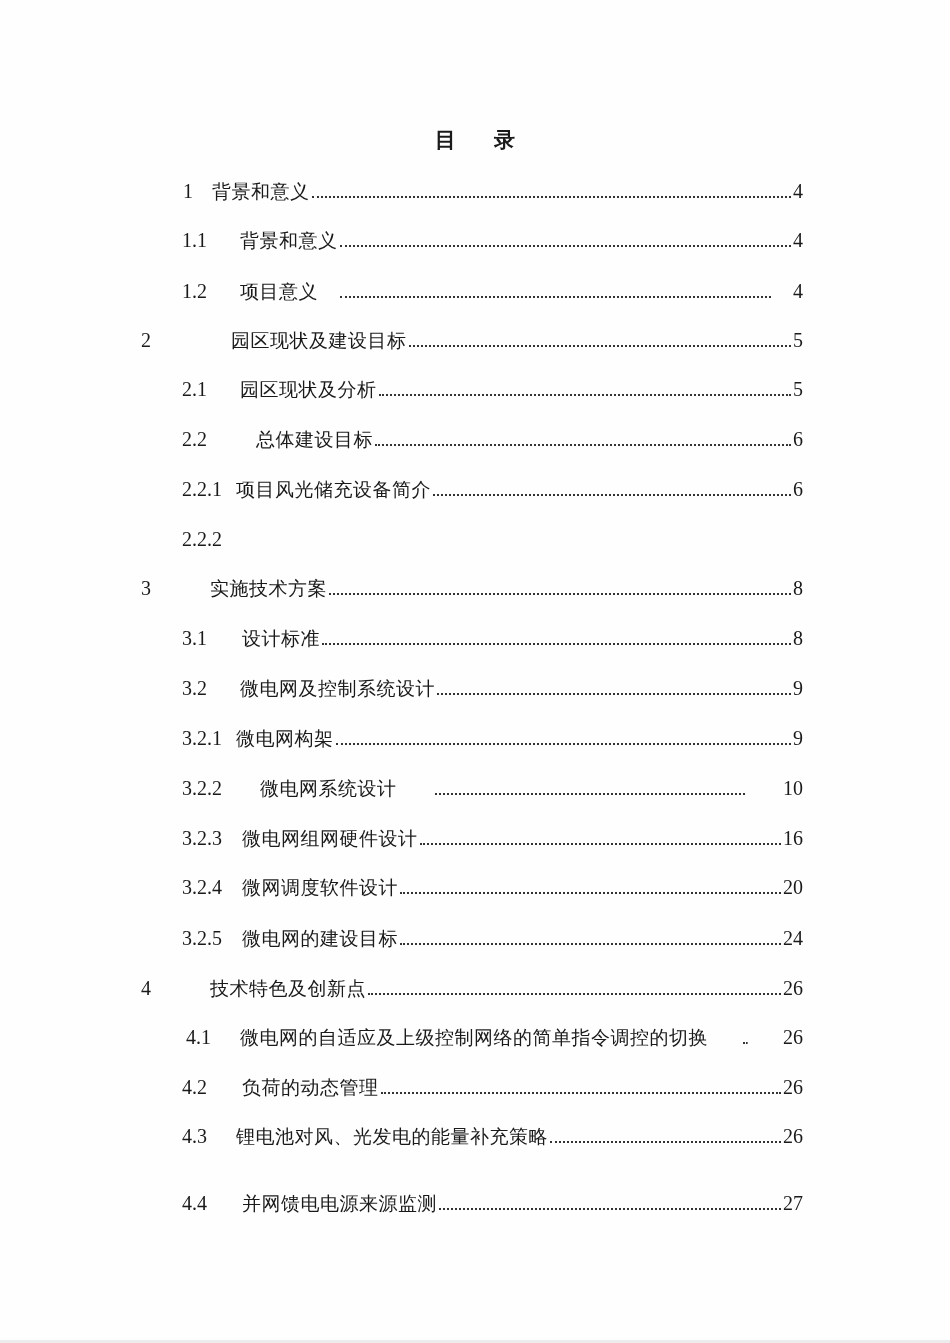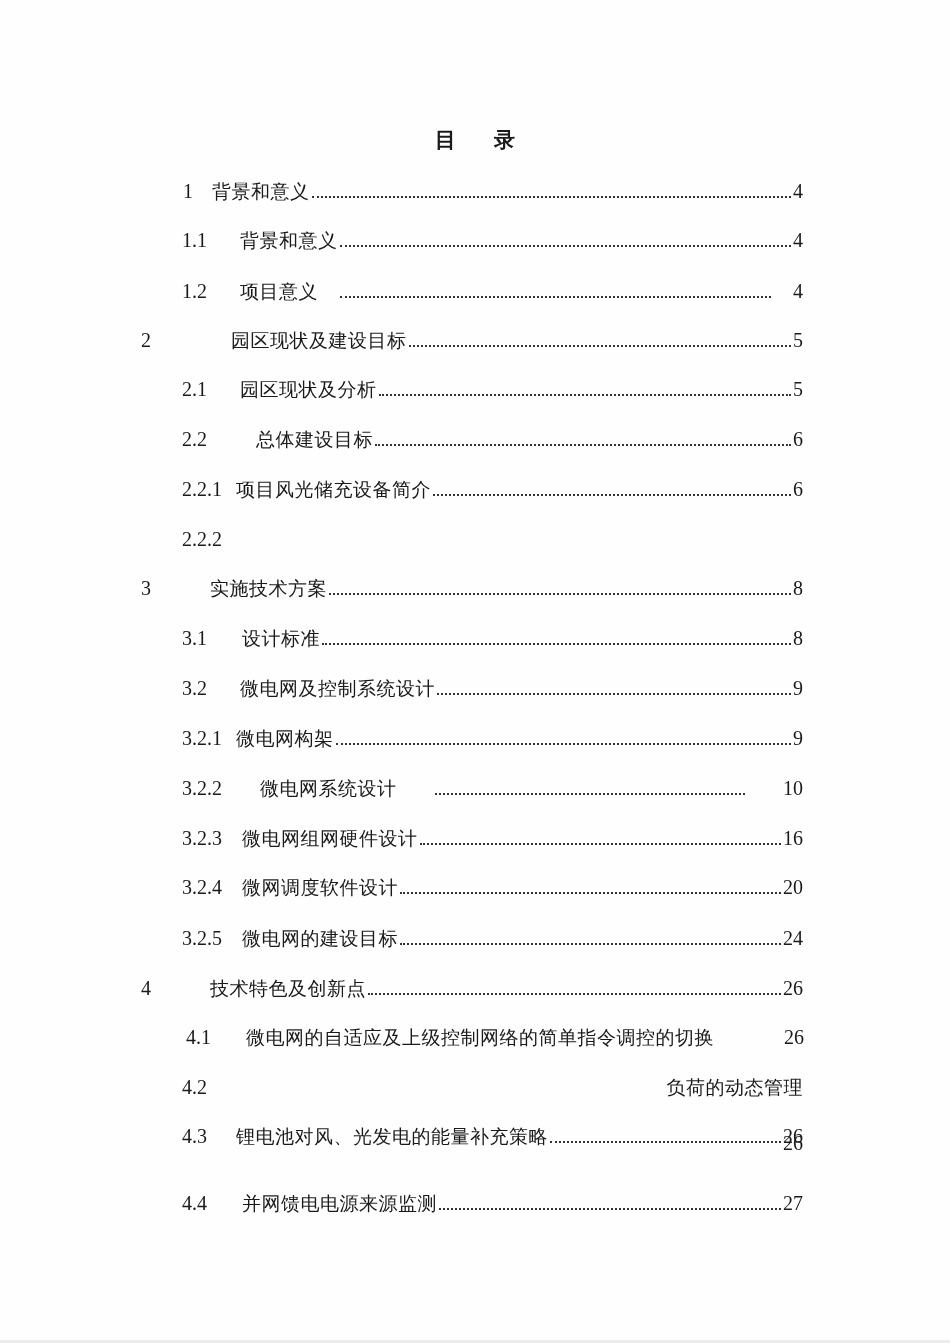--- a/index.html
+++ b/index.html
@@ -222,29 +222,29 @@
       <div class="toc-row" style="top: 974px;">
         <span class="toc-num" style="left: 141px;">4</span>
         <div class="toc-line" style="left: 210px;">
           <span class="toc-text">技术特色及创新点</span>
           <span class="toc-dots"></span>
           <span class="toc-page">26</span>
         </div>
       </div>
       <div class="toc-row" style="top: 1023px;">
         <span class="toc-num" style="left: 186px;">4.1</span>
-        <div class="toc-line" style="left: 246px; gap: 33px;">
+        <div class="toc-line" style="left: 240px; gap: 33px;">
           <span class="toc-text">微电网的自适应及上级控制网络的简单指令调控的切换</span>
           <span class="toc-dots"></span>
           <span class="toc-page">26</span>
         </div>
       </div>
       <div class="toc-row" style="top: 1073px;">
         <span class="toc-num" style="left: 182px;">4.2</span>
-        <div class="toc-line" style="left: 242px; flex-direction: column;">
+        <div class="toc-line" style="left: 242px;">
           <span class="toc-text">负荷的动态管理</span>
           <span class="toc-dots"></span>
           <span class="toc-page">26</span>
         </div>
       </div>
       <div class="toc-row" style="top: 1122px;">
         <span class="toc-num" style="left: 182px;">4.3</span>
         <div class="toc-line" style="left: 236px;">
           <span class="toc-text">锂电池对风、光发电的能量补充策略</span>
           <span class="toc-dots"></span>

